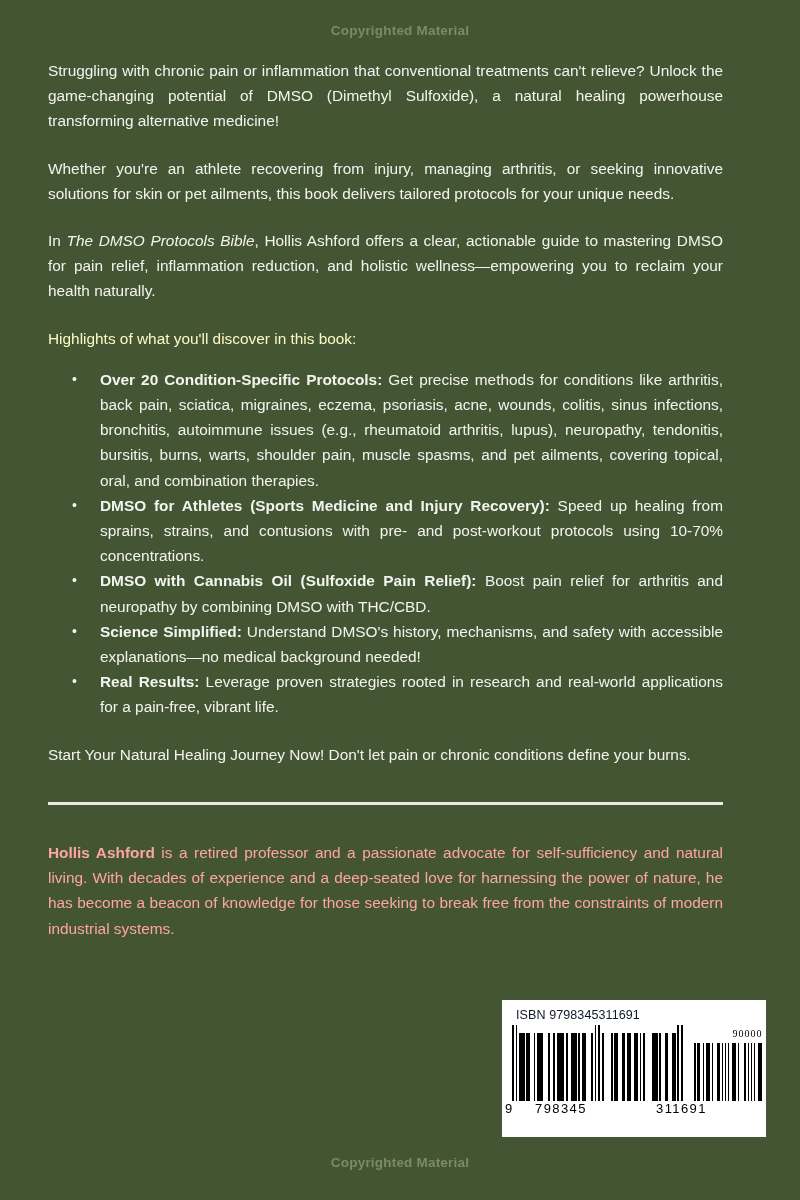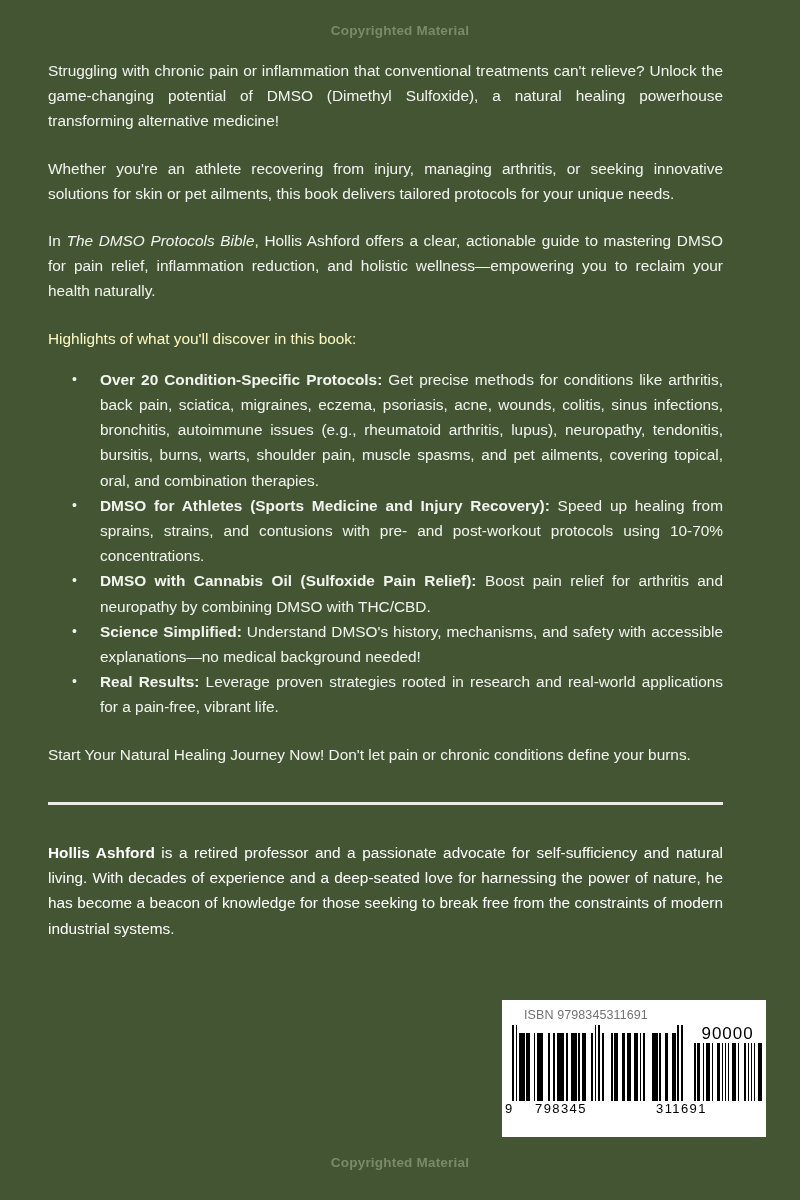--- a/index.html
+++ b/index.html
@@ -123,41 +123,41 @@
   
   .bio {
     position: absolute;
     left: 48px;
     top: 840px;
     width: 675px;
     font-size: 15.4px;
     line-height: 25.2px;
     text-align: justify;
     text-justify: inter-word;
-    color: #ffffff;
+    color: #fca5a5;
   }
   .bio .author-name { font-weight: bold; }
 
   
   .barcode-box {
     position: absolute;
     left: 502px;
     top: 1000px;
     width: 264px;
     height: 137px;
     background: #ffffff;
     padding: 8px 10px 2px 10px;
   }
 
   .isbn-text {
     font-family: "Liberation Sans", sans-serif;
     font-size: 12.5px;
-    color: #737373;
+    color: #0f172a;
     letter-spacing: 0.1px;
-    margin-left: 12px;
+    margin-left: 4px;
     white-space: nowrap;
   }
 
   .barcode-row {
     position: relative;
     margin-top: 3px;
     display: flex;
     align-items: flex-start;
   }
 
@@ -166,24 +166,24 @@
     width: 172px;
   }
 
   .addon {
     position: relative;
     width: 70px;
     margin-left: 10px;
   }
 
   .addon-digits {
-    font-family: Liberation Sans, sans-serif;
-    font-size: 17px;
+    font-family: Liberation Serif, serif;
+    font-size: 10px;
     color: #000;
-    text-align: center;
+    text-align: right;
     letter-spacing: 1px;
     height: 18px;
     line-height: 18px;
   }
 
   .bars {
     display: flex;
     align-items: flex-end;
     height: 76px;
   }

